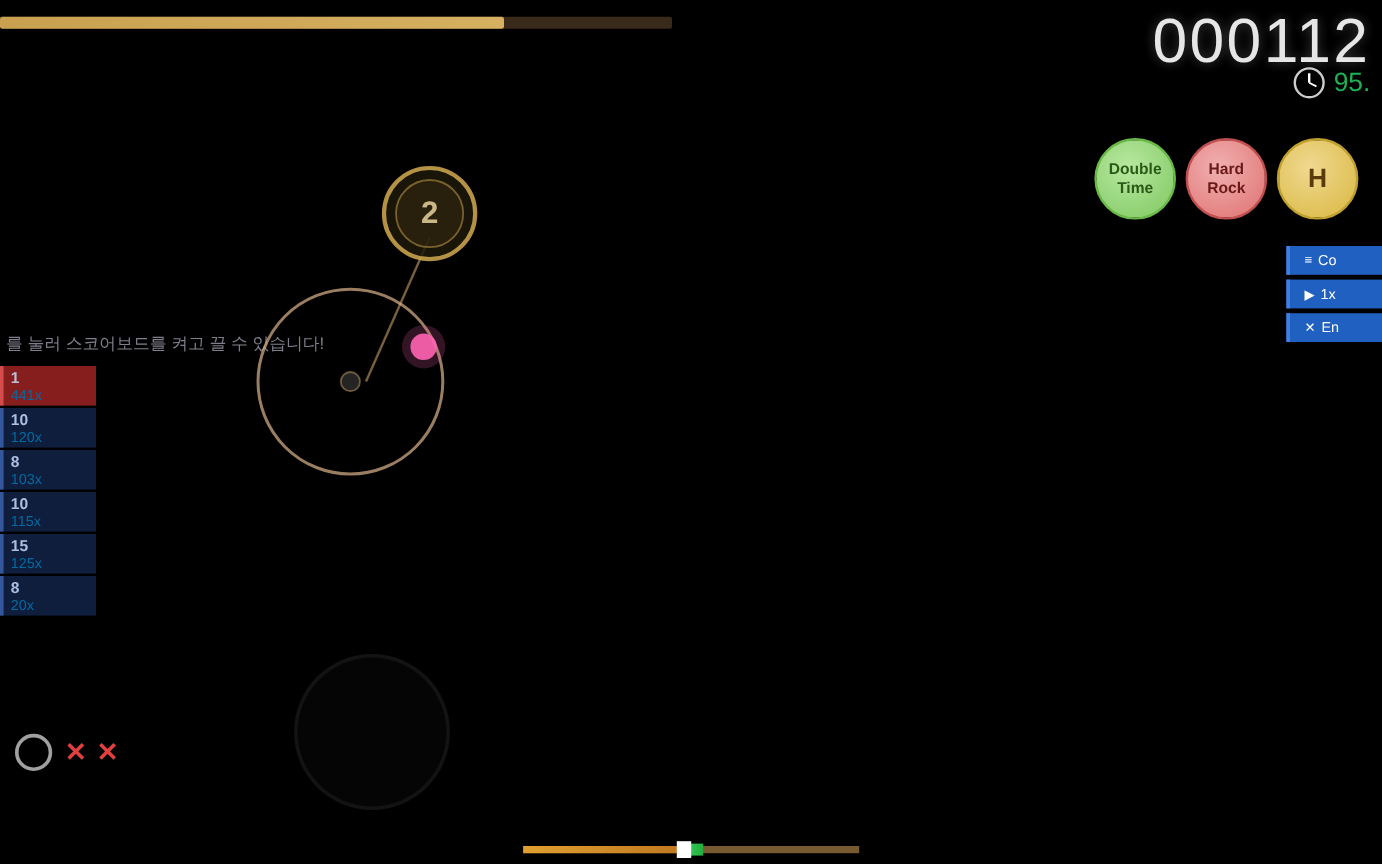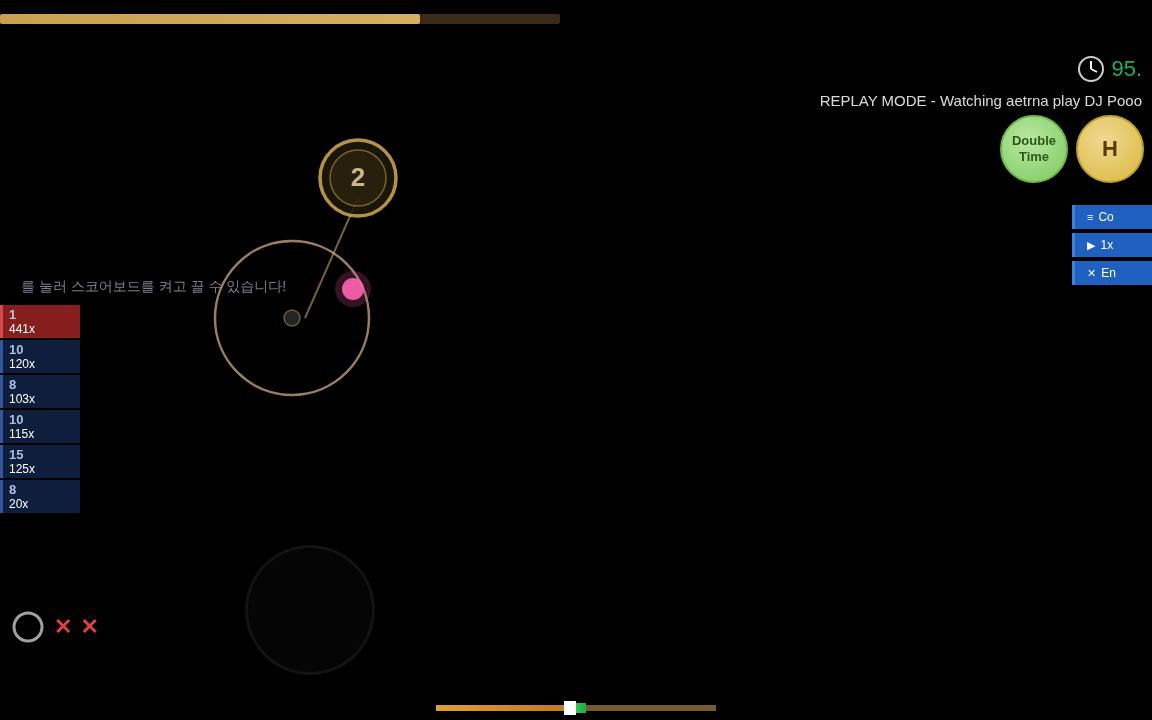--- a/index.html
+++ b/index.html
@@ -70,21 +70,21 @@
       color: #fff;
       font-size: 15px;
       opacity: 0.85;
       white-space: nowrap;
     }
 
     
     #mods-area {
       position: absolute;
       top: 115px;
-      right: 8px;
+      right: 20px;
       display: flex;
       gap: 8px;
       align-items: center;
     }
     .mod-badge {
       width: 68px;
       height: 68px;
       border-radius: 50%;
       display: flex;
       align-items: center;
@@ -135,21 +135,21 @@
       border-left: 3px solid #4080e0;
     }
     .right-btn-icon {
       font-size: 11px;
     }
 
     
     #subtitle-text {
       position: absolute;
       top: 278px;
-      left: 16px;
+      left: 0;
       color: rgba(180, 180, 200, 0.7);
       font-size: 14px;
       padding-left: 5px;
       text-align: right;
     }
 
     
     #leaderboard {
       position: absolute;
       top: 305px;
@@ -167,21 +167,21 @@
       background: rgba(180, 40, 40, 0.75);
       border-left: 3px solid rgba(220, 80, 80, 0.9);
     }
     .lb-rank {
       color: rgba(200,220,255,0.85);
       font-size: 13px;
       font-weight: bold;
       display: block;
     }
     .lb-score {
-      color: #ffffff;
+      color: #0369a1;
       font-size: 12px;
       display: block;
     }
 
     
     #hit-result {
       position: absolute;
       bottom: 75px;
       left: 10px;
       display: flex;
@@ -266,34 +266,35 @@
   </style>
 </head>
 <body>
 
 <div id="game-area">
 
   <div id="top-bar">
     <div id="top-bar-fill"></div>
   </div>
 
+  <div id="score">000112</div>
 
   <div id="clock-area">
     <svg id="clock-icon" viewBox="0 0 28 28">
       <circle cx="14" cy="14" r="12" fill="none" stroke="white" stroke-width="2" opacity="0.8"></circle>
       <line x1="14" y1="6" x2="14" y2="14" stroke="white" stroke-width="2"></line>
       <line x1="14" y1="14" x2="20" y2="17" stroke="white" stroke-width="1.5"></line>
     </svg>
     <span id="accuracy">95.</span>
   </div>
 
-  <div id="replay-text">REPLAY MODE - Watching aetrna play DJ Pooo</div>
 
   <div id="mods-area">
     <div class="mod-badge mod-double-time">Double<br>Time</div>
+    <div class="mod-badge mod-hard-rock">Hard<br>Rock</div>
     <div class="mod-badge mod-hidden" style="display:flex;align-items:center;justify-content:center;font-size:22px;">H</div>
   </div>
 
   <div id="right-buttons">
     <div class="right-btn">
       <span class="right-btn-icon">≡</span>
       <span>Co</span>
     </div>
     <div class="right-btn">
       <span class="right-btn-icon">▶</span>

